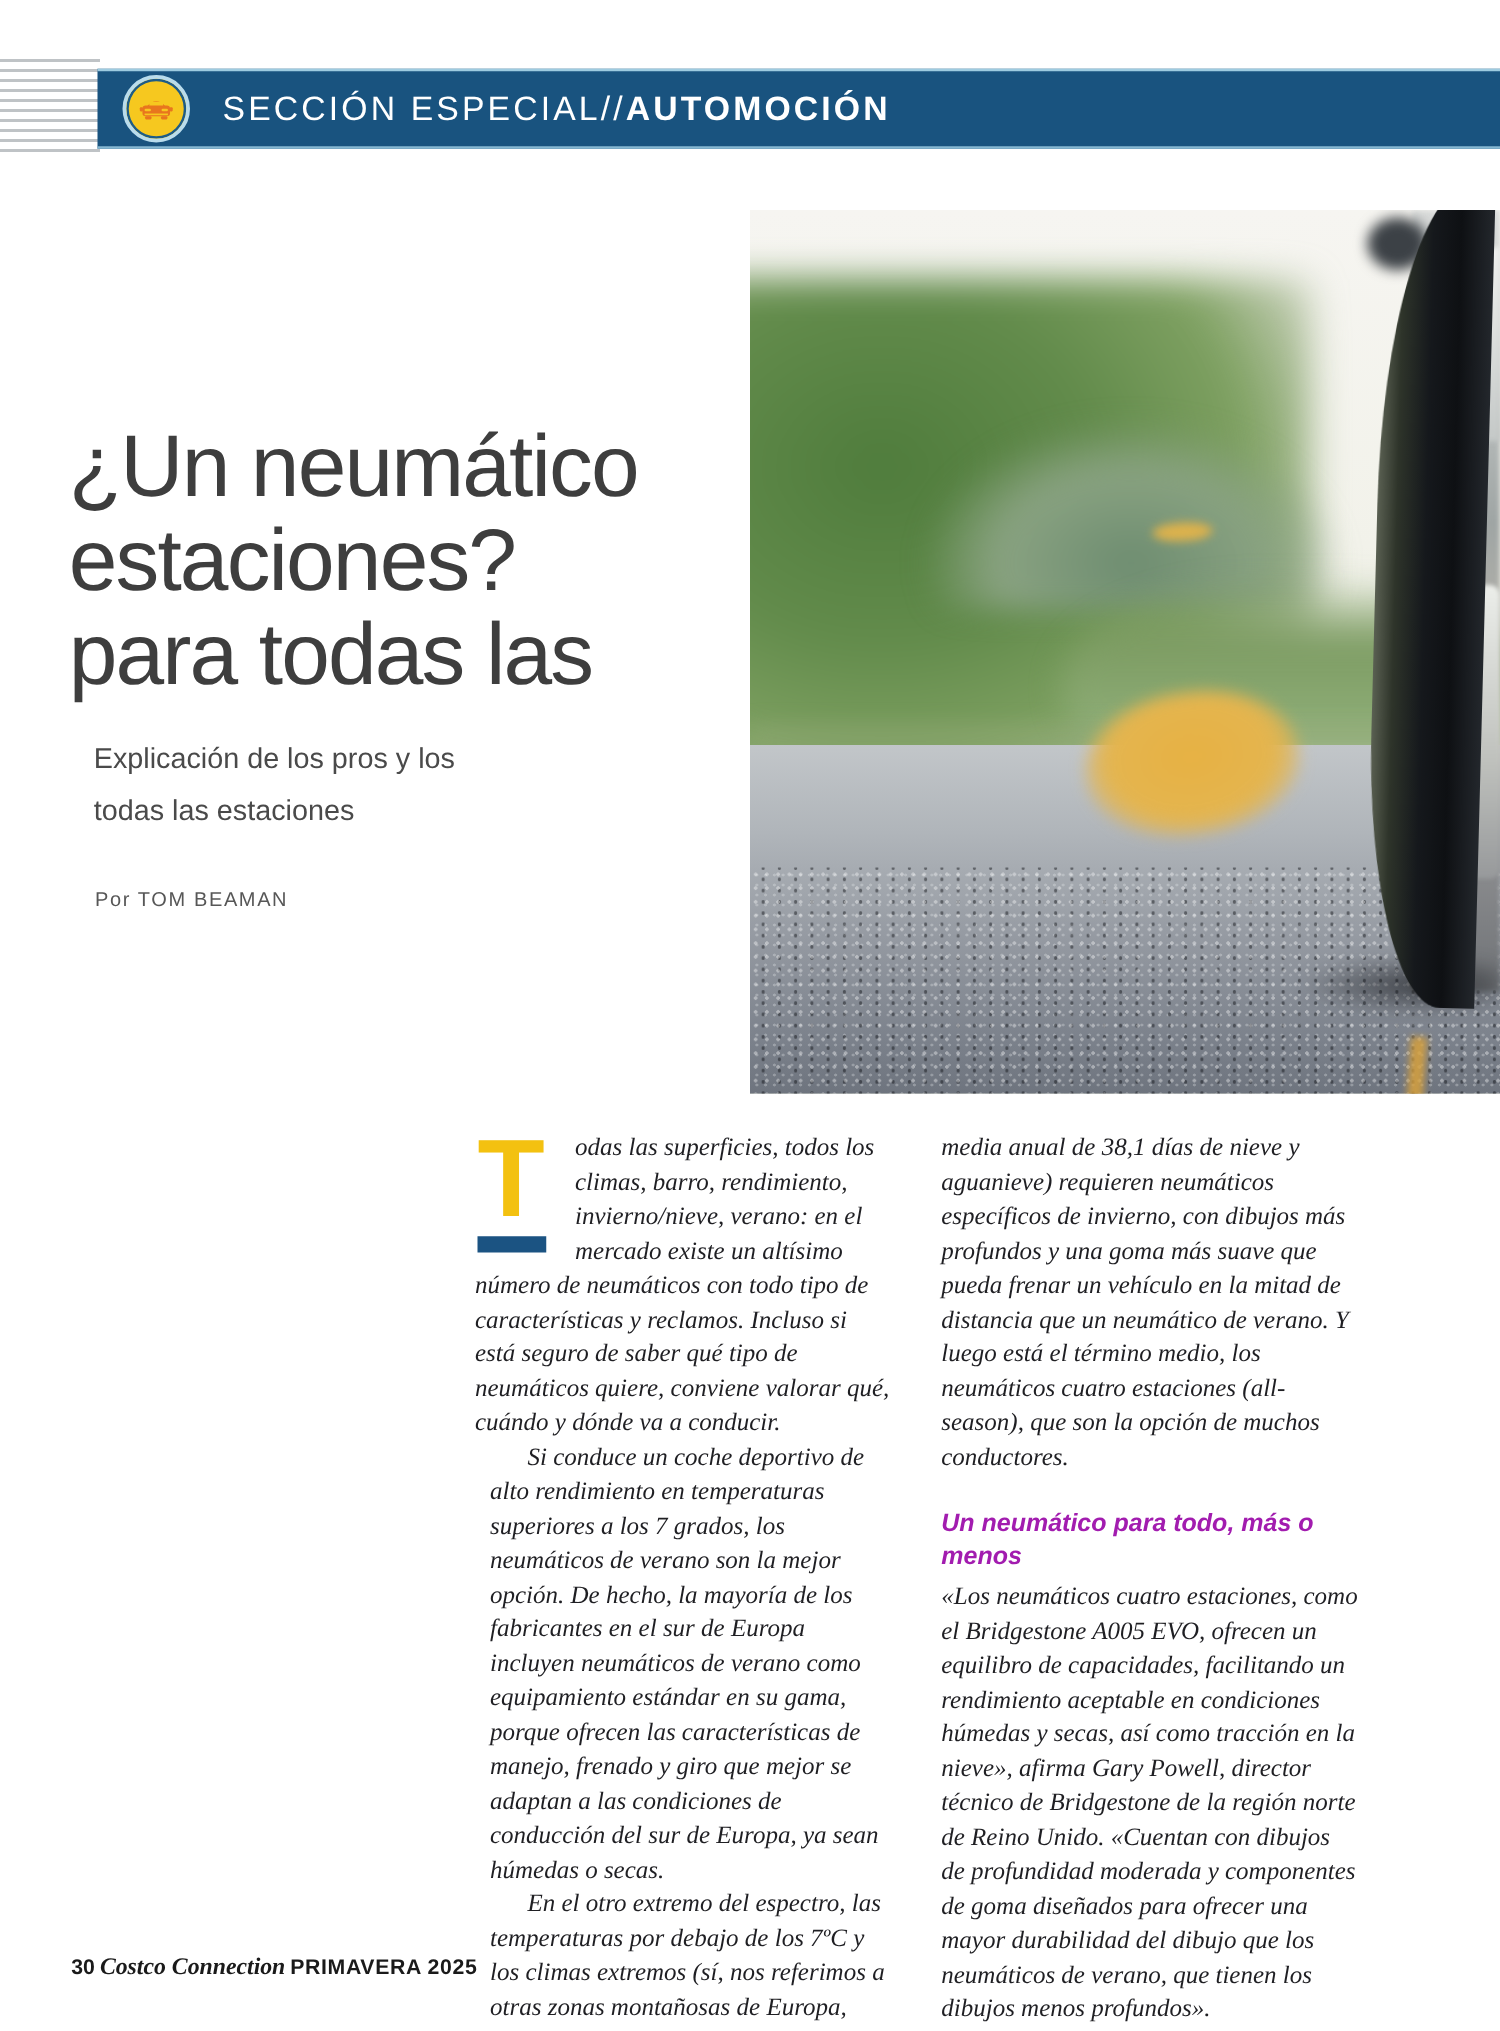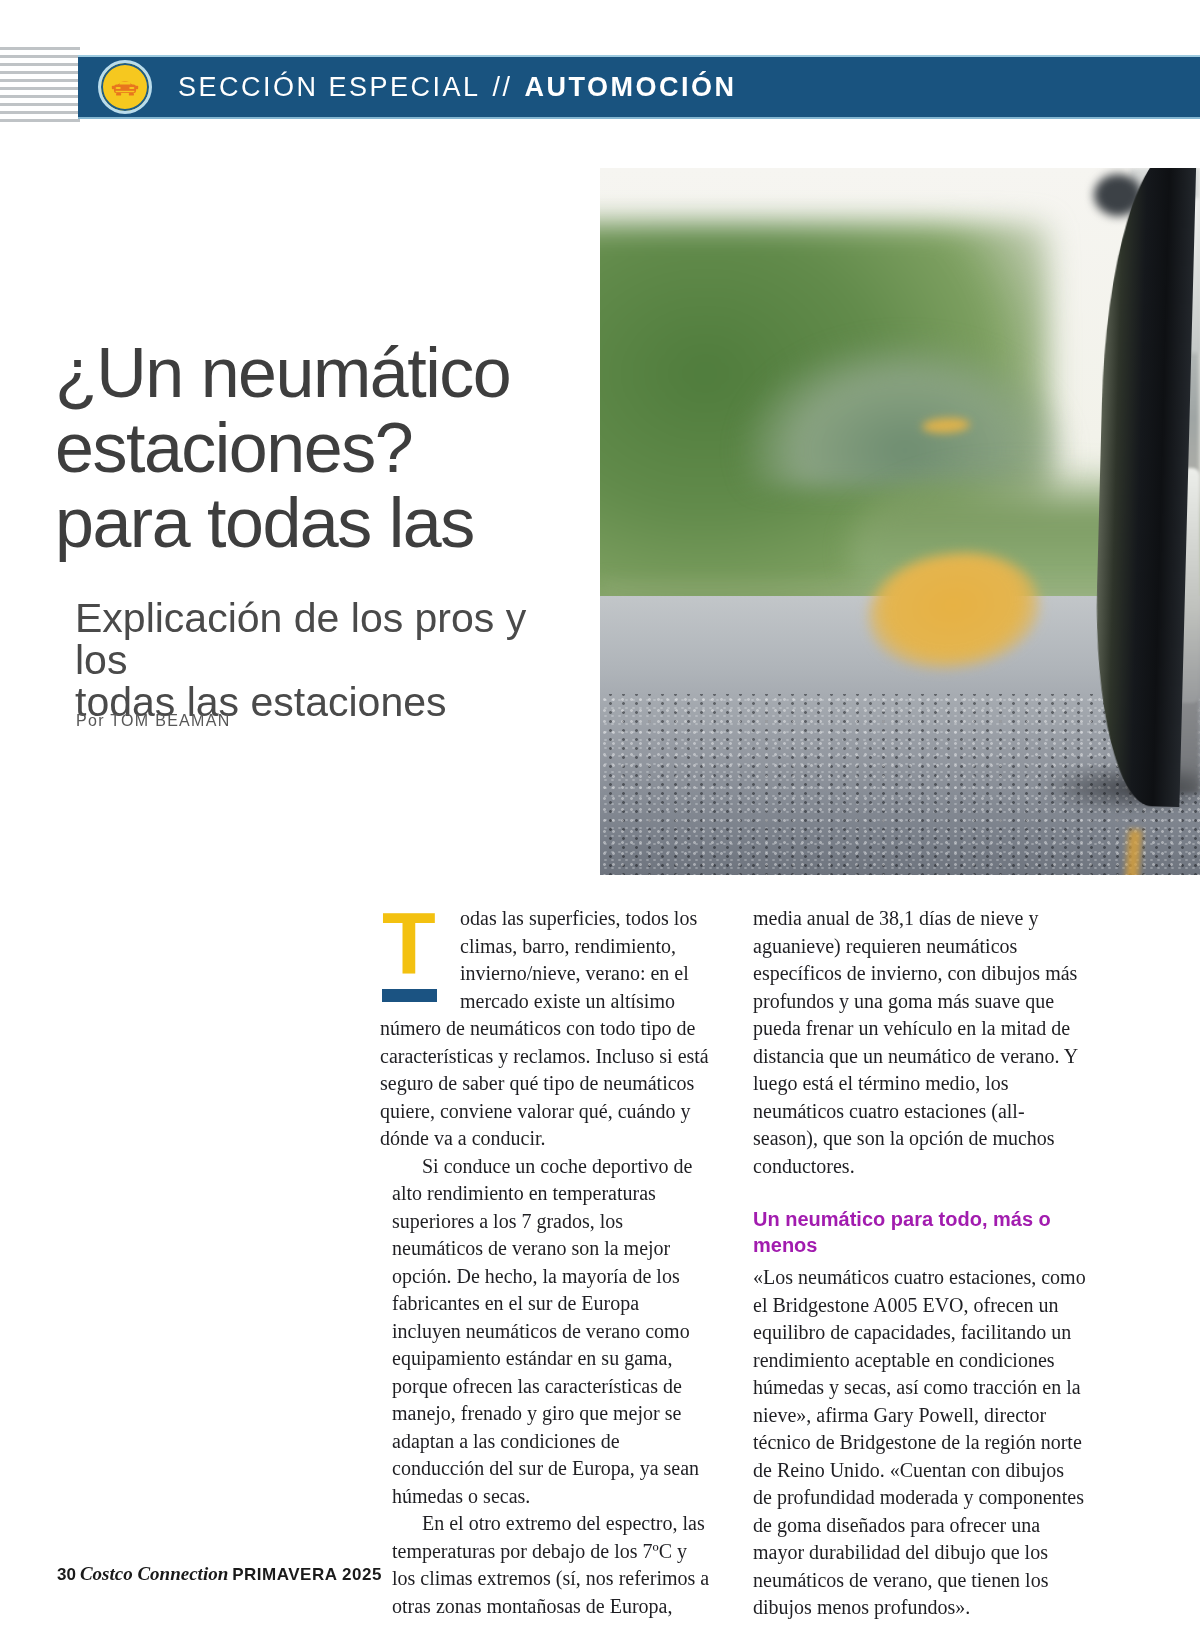--- a/index.html
+++ b/index.html
@@ -40,45 +40,43 @@
     display: flex; align-items: center; justify-content: center;
     flex: 0 0 auto;
   }
   .header-text {
     margin-left: 26px;
     color: #ffffff;
     font-size: 27px;
     letter-spacing: 2.5px;
     white-space: nowrap;
     display: flex;
-    gap: 12px;
     align-items: baseline;
     font-weight: 500;
   }
   .header-text .bold { font-weight: 700; }
 
   
   .title {
     position: absolute;
     left: 55px; top: 336px;
     width: 520px;
     font-size: 70px;
     line-height: 75px;
     font-weight: 300;
     letter-spacing: -1.5px;
     color: #3e3e3e;
   }
   .subtitle {
     position: absolute;
     left: 75px; top: 585px;
     width: 500px;
-    font-size: 41px;
+    font-size: 23px;
     line-height: 42px;
     color: #4a4a4a;
-    margin-top: 12px;
   }
   .byline {
     position: absolute;
     left: 76px; top: 712px;
     font-size: 16px;
     letter-spacing: 1.3px;
     color: #575757;
   }
 
   
@@ -180,21 +178,21 @@
   .body-col {
     position: absolute;
     top: 905px;
     font-family: "Liberation Serif", "DejaVu Serif", serif;
     font-size: 20px;
     line-height: 27.5px;
     color: #1f1f23;
   }
   .col1 { left: 380px; width: 332px; }
   .col2 { left: 753px; width: 334px; }
-  .body-col p { margin: 0; }
+  .body-col p { margin: 0; font-style: italic; }
   .body-col p.indent { text-indent: 30px; margin-left: 12px; }
 
   .dropcap-wrap {
     float: left;
     width: 74px; height: 104px;
     margin: 5px 4px 0 2px;
   }
   .dropcap-letter {
     font-family: "Liberation Sans", sans-serif;
     font-weight: 700;

